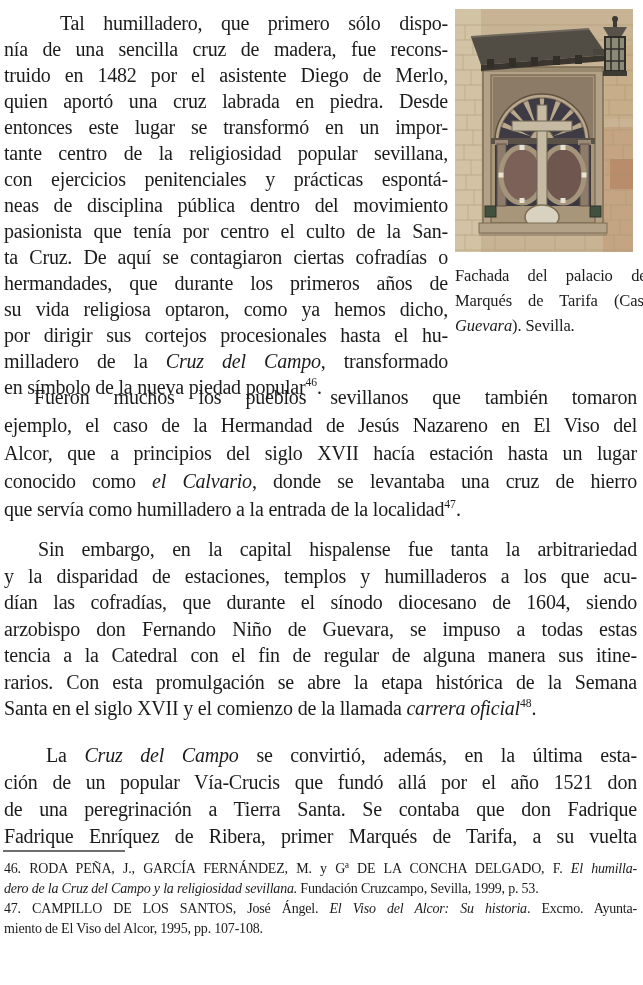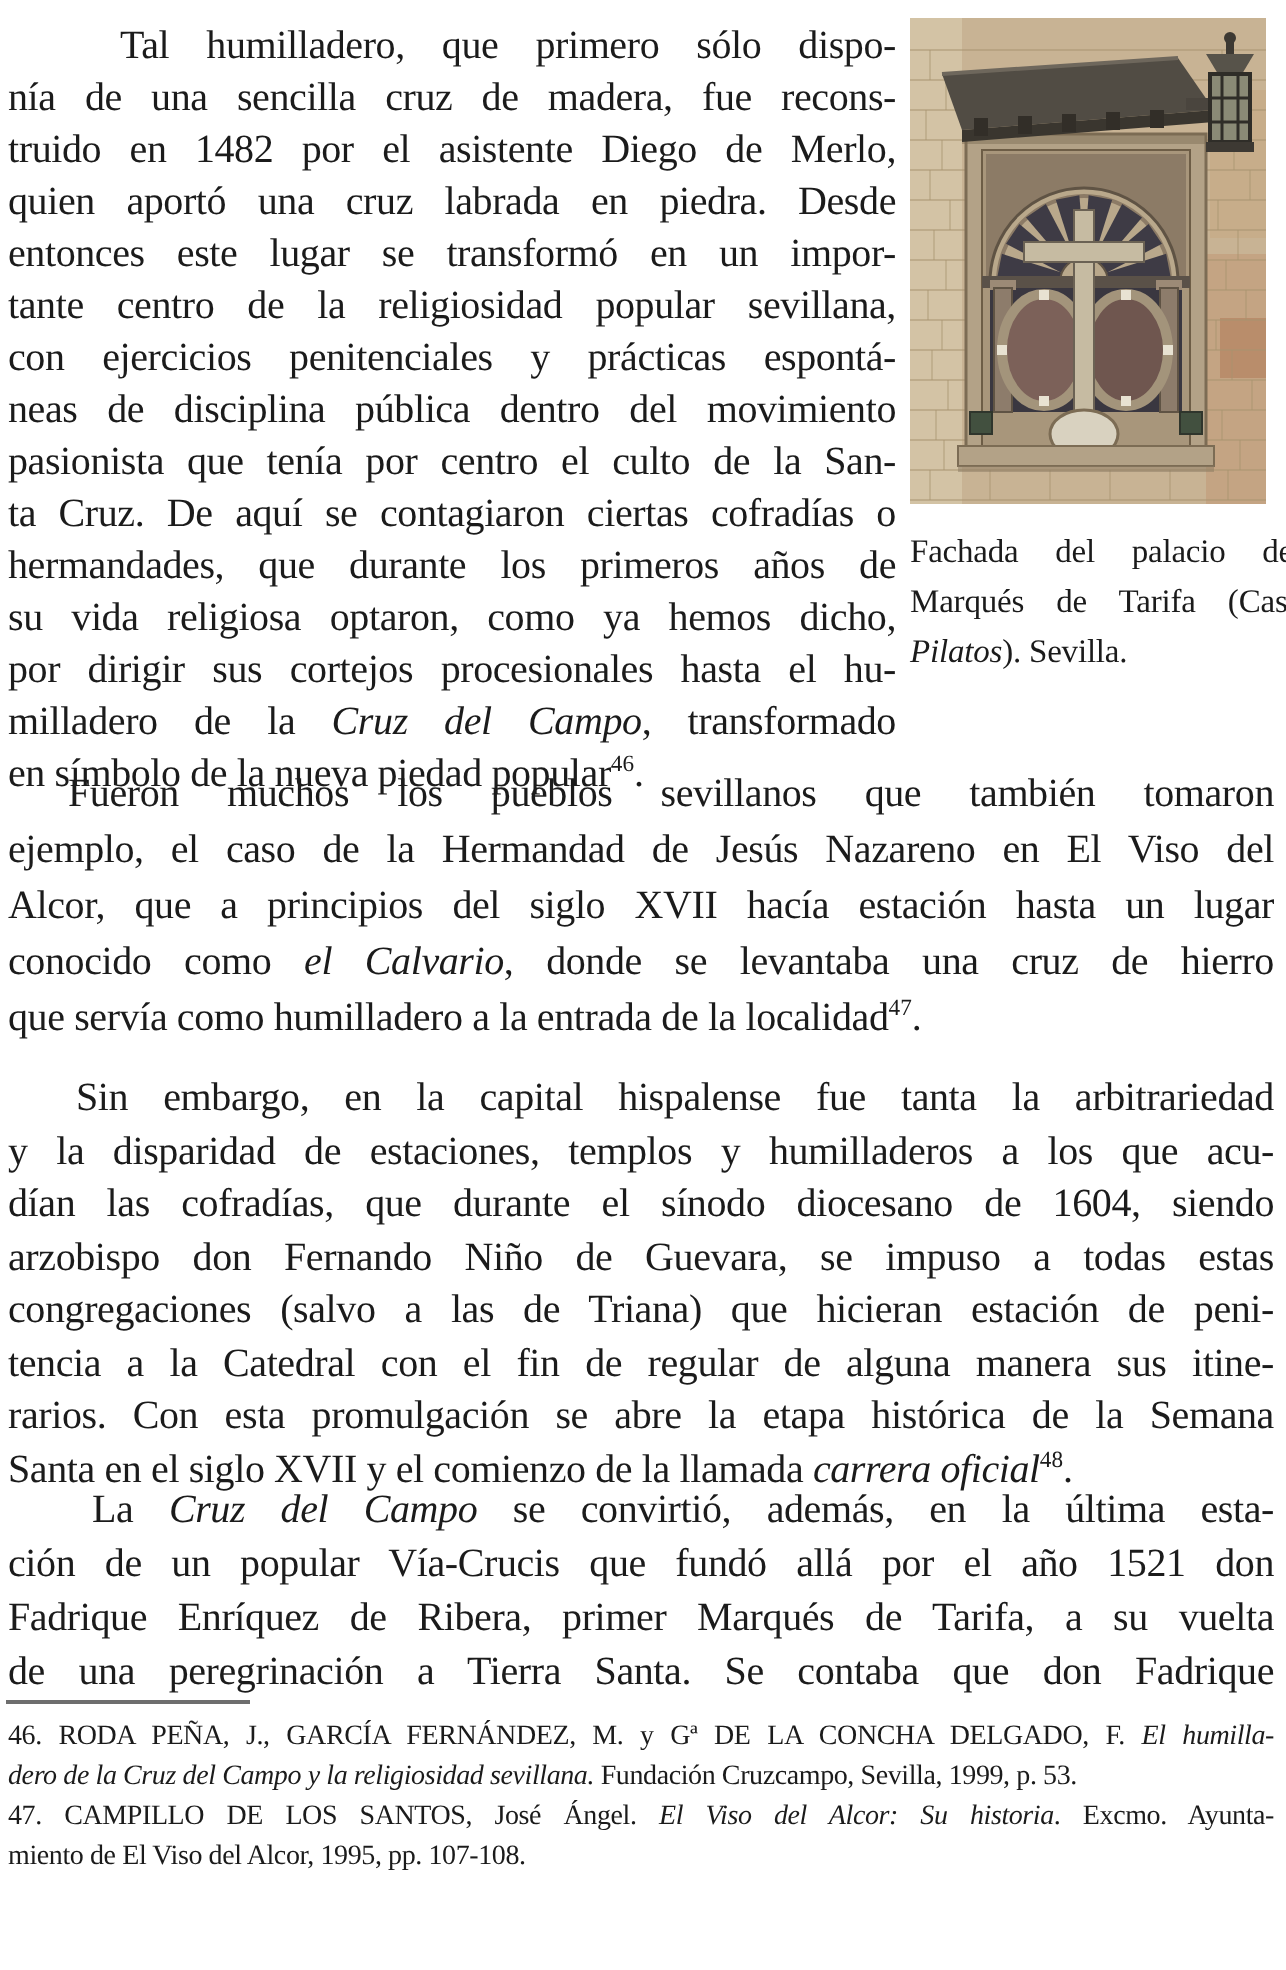--- a/index.html
+++ b/index.html
@@ -133,46 +133,45 @@
         <rect x="158" y="12" width="4" height="6" fill="#3d3933"></rect>
         <polygon points="148,18 172,18 166,28 154,28" fill="#57534a"></polygon>
         <rect x="150" y="28" width="20" height="34" fill="#8a8a76" stroke="#2f2d28" stroke-width="2"></rect>
         <path d="M156 28V62 M164 28V62 M150 40H170 M150 52H170" stroke="#2f2d28" stroke-width="1.5" fill="none"></path>
         <rect x="148" y="62" width="24" height="5" fill="#3d3933"></rect>
       </g>
     </svg>
     <figcaption class="caption">
         <div class="line"><span>Fachada del palacio del</span></div>
         <div class="line"><span>Marqués de Tarifa (Casa</span></div>
-        <div class="line last"><em>Pilatos</em><span>). Sevilla.</span></div>
+        <div class="line last"><em>Guevara</em><span>). Sevilla.</span></div>
       </figcaption>
   </figure>
 
   <div class="para p2">
       <div class="line"><span>Fueron muchos los pueblos sevillanos que también tomaron</span></div>
       <div class="line"><span>ejemplo, el caso de la Hermandad de Jesús Nazareno en El Viso del</span></div>
       <div class="line"><span>Alcor, que a principios del siglo XVII hacía estación hasta un lugar</span></div>
       <div class="line"><span>conocido como </span><em>el Calvario</em><span>, donde se levantaba una cruz de hierro</span></div>
       <div class="line last"><span>que servía como humilladero a la entrada de la localidad</span><sup>47</sup><span>.</span></div>
     </div>
   <div class="para p3">
       <div class="line"><span>Sin embargo, en la capital hispalense fue tanta la arbitrariedad</span></div>
       <div class="line"><span>y la disparidad de estaciones, templos y humilladeros a los que acu-</span></div>
       <div class="line"><span>dían las cofradías, que durante el sínodo diocesano de 1604, siendo</span></div>
       <div class="line"><span>arzobispo don Fernando Niño de Guevara, se impuso a todas estas</span></div>
-      <div class="line"><span>congregaciones (salvo a las de Triana) que hicieran estación de peni-</span></div>
       <div class="line"><span>tencia a la Catedral con el fin de regular de alguna manera sus itine-</span></div>
       <div class="line"><span>rarios. Con esta promulgación se abre la etapa histórica de la Semana</span></div>
       <div class="line last"><span>Santa en el siglo XVII y el comienzo de la llamada </span><em>carrera oficial</em><sup>48</sup><span>.</span></div>
     </div>
   <div class="para p4">
       <div class="line"><span>La </span><em>Cruz del Campo</em><span> se convirtió, además, en la última esta-</span></div>
       <div class="line"><span>ción de un popular Vía-Crucis que fundó allá por el año 1521 don</span></div>
+      <div class="line"><span>de una peregrinación a Tierra Santa. Se contaba que don Fadrique</span></div>
       <div class="line"><span>Fadrique Enríquez de Ribera, primer Marqués de Tarifa, a su vuelta</span></div>
-      <div class="line"><span>de una peregrinación a Tierra Santa. Se contaba que don Fadrique</span></div>
     </div>
 
   <div class="fnrule"></div>
   <div class="fn fn46">
       <div class="line"><span>46. RODA PEÑA, J., GARCÍA FERNÁNDEZ, M. y Gª DE LA CONCHA DELGADO, F. </span><em>El humilla-</em></div>
       <div class="line last"><em>dero de la Cruz del Campo y la religiosidad sevillana.</em><span> Fundación Cruzcampo, Sevilla, 1999, p. 53.</span></div>
     </div>
   <div class="fn fn47">
       <div class="line"><span>47. CAMPILLO DE LOS SANTOS, José Ángel. </span><em>El Viso del Alcor: Su historia</em><span>. Excmo. Ayunta-</span></div>
       <div class="line last"><span>miento de El Viso del Alcor, 1995, pp. 107-108.</span></div>

